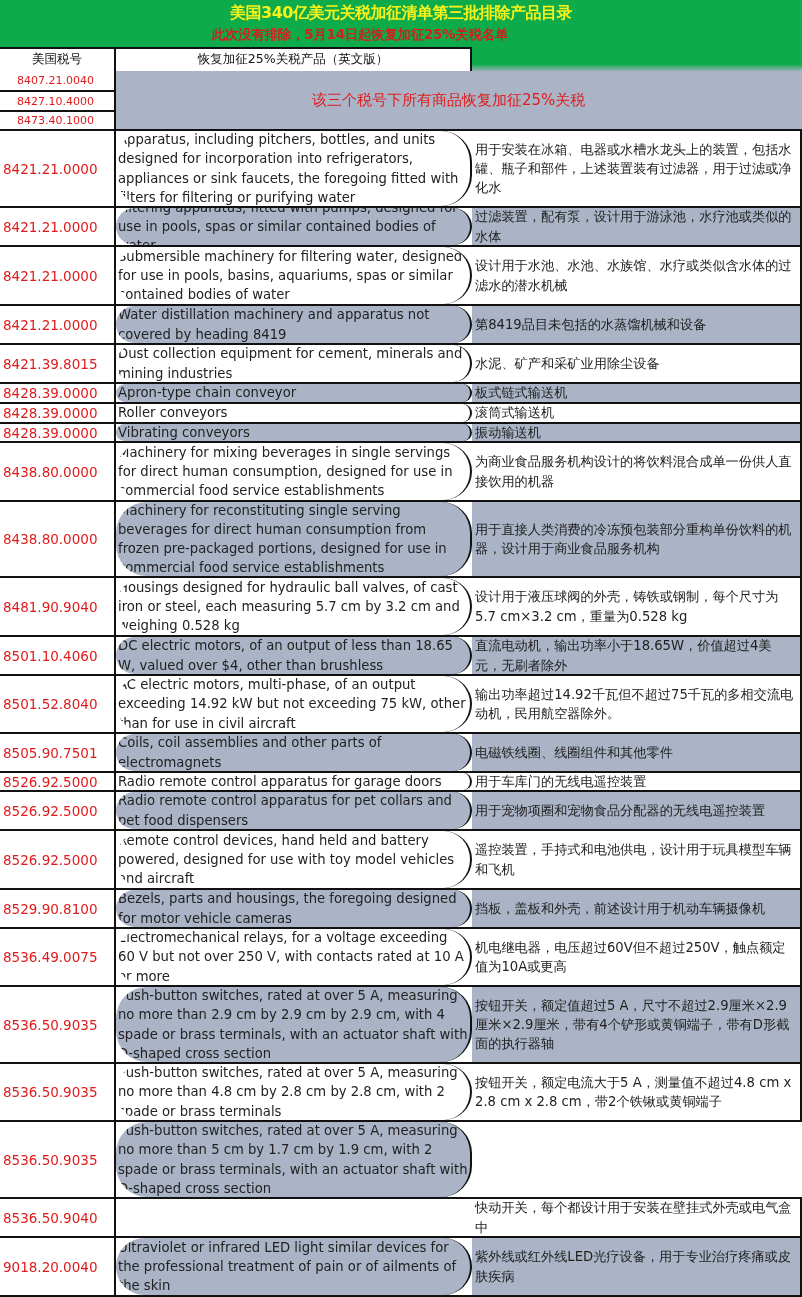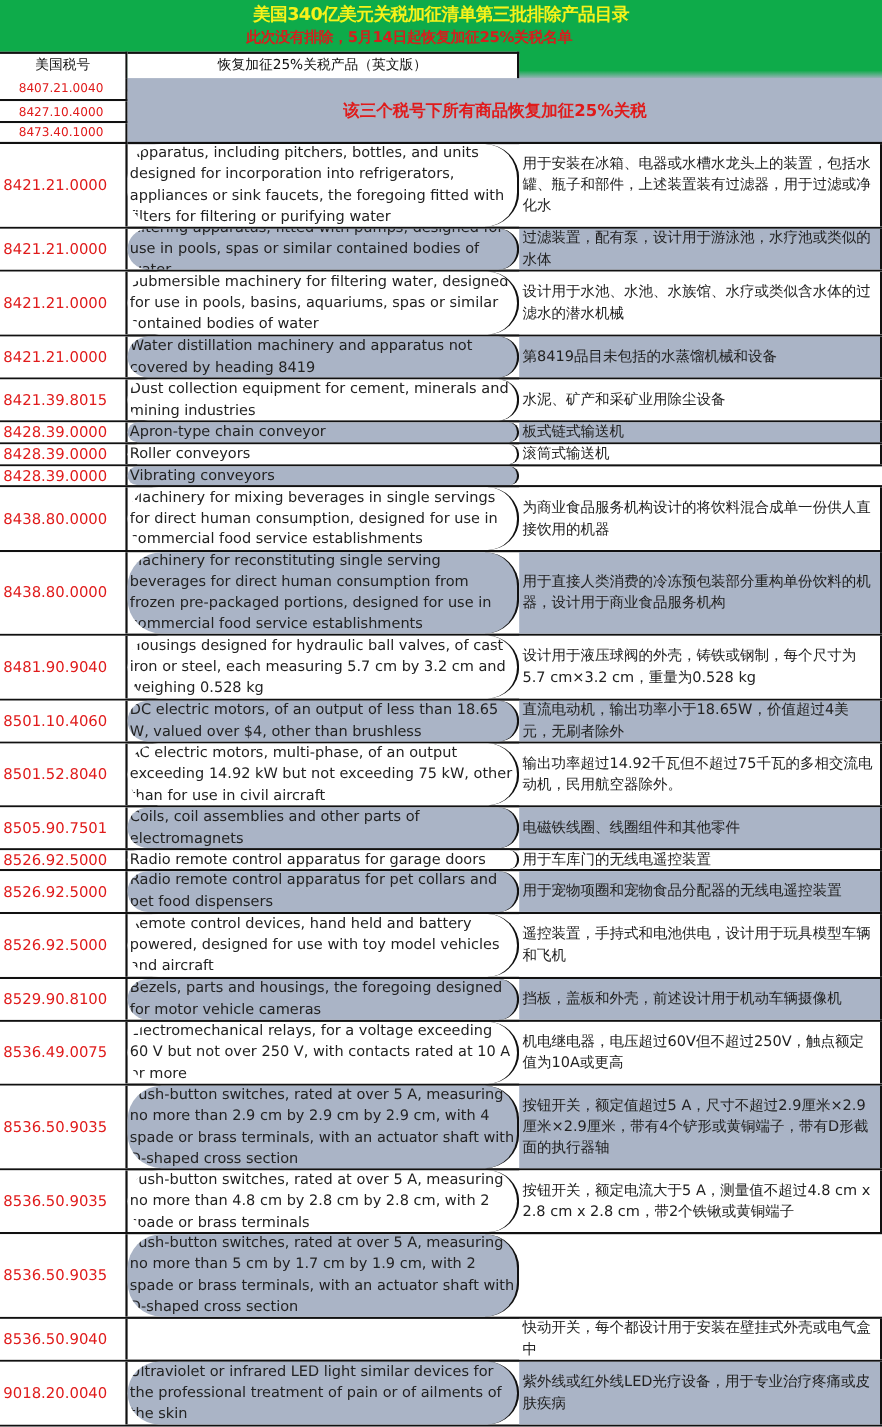--- a/index.html
+++ b/index.html
@@ -2,21 +2,21 @@
 <html><head>
 <meta charset="utf-8">
 <style>
   html, body { margin: 0; padding: 0; background: #ffffff; }
   body { width: 802px; height: 1297px; overflow: hidden; position: relative;
          font-family: "DejaVu Sans", "Liberation Sans", sans-serif; }
   .banner { position: absolute; left: 0; top: 0; width: 802px; height: 72px; background: #0eab4a; }
   .banner .t1 { position: absolute; left: 0; width: 802px; top: 2px; text-align: center;
                 color: #f7f21a; font-weight: bold; font-size: 16px; line-height: 22px; letter-spacing: -0.5px; }
   .banner .t2 { position: absolute; left: 0; width: 720px; top: 24px; text-align: center;
-                color: #d3201e; font-weight: bold; font-size: 13.5px; line-height: 20px; letter-spacing: -0.3px; padding-left: 12px; }
+                color: #d3201e; font-weight: bold; font-size: 13.5px; line-height: 20px; letter-spacing: -0.3px; }
   .banner-shadow { position: absolute; left: 365px; top: 64px; width: 437px; height: 8px;
                    background: linear-gradient(#0eab4a, #aab4c6); }
   .hdr { position: absolute; top: 47px; height: 36px; background: #ffffff; border-top: 2px solid #111;
          border-bottom: 2px solid #111; box-sizing: border-box; font-size: 12.5px; line-height: 20px;
          text-align: center; color: #111; }
   .hdr.c1 { left: 0; width: 116px; border-right: 2px solid #111; }
   .hdr.c2 { left: 116px; width: 356px; border-right: 2px solid #111; }
   .hdr.c3 { left: 472px; width: 93px; overflow: hidden; white-space: nowrap; text-align: left; padding-left: 46px; margin-top: 36px; }
   .table { position: absolute; left: 0; top: 0; width: 802px; }
   .row { position: absolute; left: 0; width: 802px; box-sizing: border-box; border-bottom: 2px solid #111; }
@@ -26,21 +26,21 @@
              display: flex; align-items: center; padding-left: 3px; border-right: 2px solid #111; font-weight: 500; }
   .row .c2 { left: 116px; width: 356px; background: #ffffff; color: #222; font-size: 13.2px; line-height: 19.2px;
              padding: 0 2px; border-right: 2px solid #111; display: flex; align-items: center; border-radius: 31px; }
   .row .c3 { left: 472px; width: 330px; background: #ffffff; color: #222; font-size: 13.2px; line-height: 19.2px;
              padding: 0 3px; display: flex; align-items: center; border-right: 2px solid #111; }
   .codecell { position: absolute; left: 0; width: 116px; box-sizing: border-box; border-right: 2px solid #111;
               border-bottom: 2px solid #111; background: #ffffff; color: #e01b1b; font-size: 11px;
               padding-left: 17px; display: flex; align-items: center; }
   .merged { position: absolute; left: 116px; top: 71px; width: 686px; height: 60px; background: #aab4c6;
             box-sizing: border-box; border-bottom: 2px solid #111; display: flex; align-items: center; }
-  .merged span { margin-left: 196px; color: #e01b1b; font-weight: bold; font-size: 15px; }
+  .merged span { margin-left: 196px; color: #e01b1b; font-weight: normal; font-size: 15px; }
 </style>
 </head>
 <body>
 
 <div class="banner">
   <div class="t1">美国340亿美元关税加征清单第三批排除产品目录</div>
   <div class="t2">此次没有排除，5月14日起恢复加征25%关税名单</div>
 </div>
 <div class="banner-shadow"></div>
 
@@ -87,20 +87,21 @@
     <div class="c3">板式链式输送机</div>
   </div>
   <div class="row" style="top:404px;height:20px;">
     <div class="c1">8428.39.0000</div>
     <div class="c2">Roller conveyors</div>
     <div class="c3">滚筒式输送机</div>
   </div>
   <div class="row gray" style="top:424px;height:19px;">
     <div class="c1">8428.39.0000</div>
     <div class="c2">Vibrating conveyors</div>
+    <div class="c3">振动输送机</div>
   </div>
   <div class="row" style="top:443px;height:59px;">
     <div class="c1">8438.80.0000</div>
     <div class="c2">Machinery for mixing beverages in single servings for direct human consumption, designed for use in commercial food service establishments</div>
     <div class="c3">为商业食品服务机构设计的将饮料混合成单一份供人直接饮用的机器</div>
   </div>
   <div class="row gray" style="top:502px;height:76px;">
     <div class="c1">8438.80.0000</div>
     <div class="c2">Machinery for reconstituting single serving beverages for direct human consumption from frozen pre-packaged portions, designed for use in commercial food service establishments</div>
     <div class="c3">用于直接人类消费的冷冻预包装部分重构单份饮料的机器，设计用于商业食品服务机构</div>

